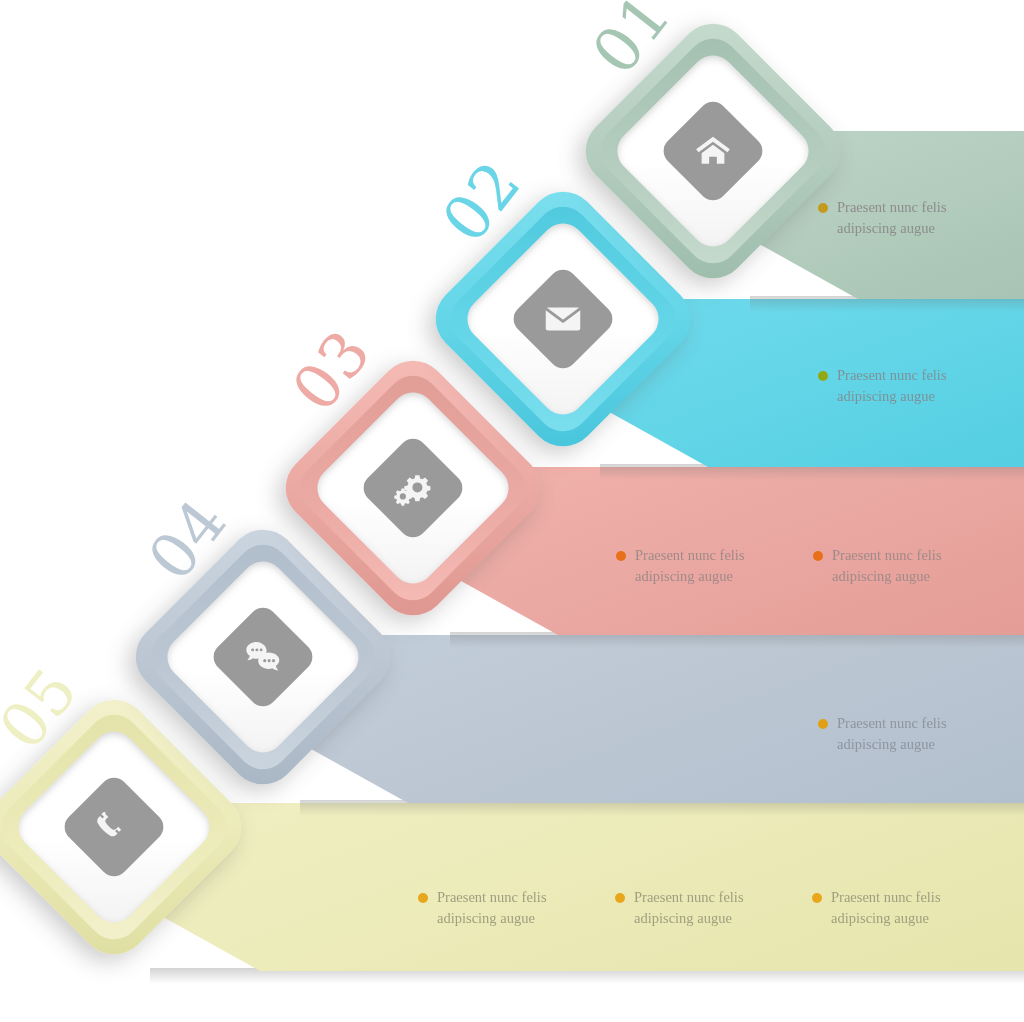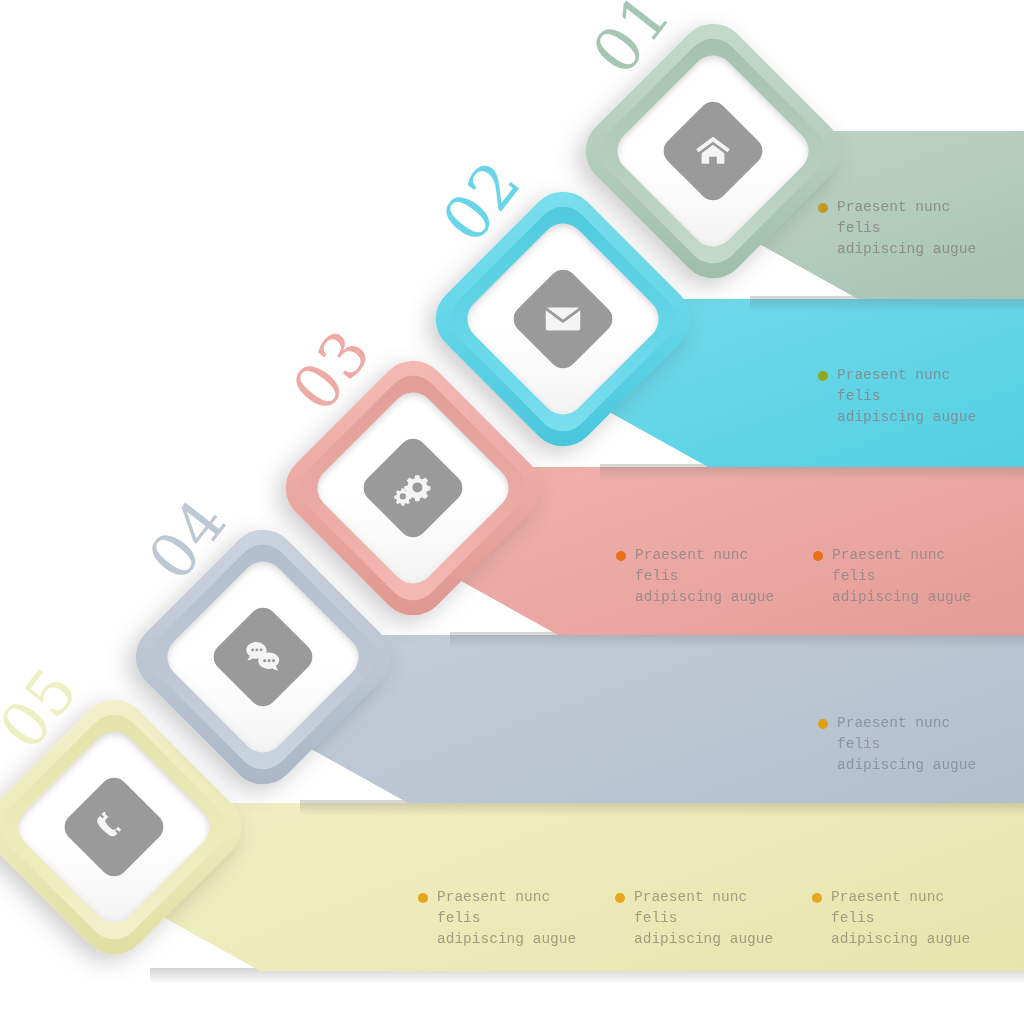--- a/index.html
+++ b/index.html
@@ -107,21 +107,21 @@
     width: 165px;
   }
   .bullet {
     width: 10px;
     height: 10px;
     border-radius: 50%;
     flex: 0 0 10px;
     margin-top: 6px;
   }
   .col-text {
-    font-family: Liberation Mono, monospace;
+    font-family: Liberation Serif, serif;
     font-size: 14.5px;
     line-height: 21px;
     color: #8a8a8a;
   }
 
   
   .band-shadow {
     position: absolute;
     height: 16px;
     background: linear-gradient(to bottom, rgba(110,110,110,0.30), rgba(110,110,110,0));

